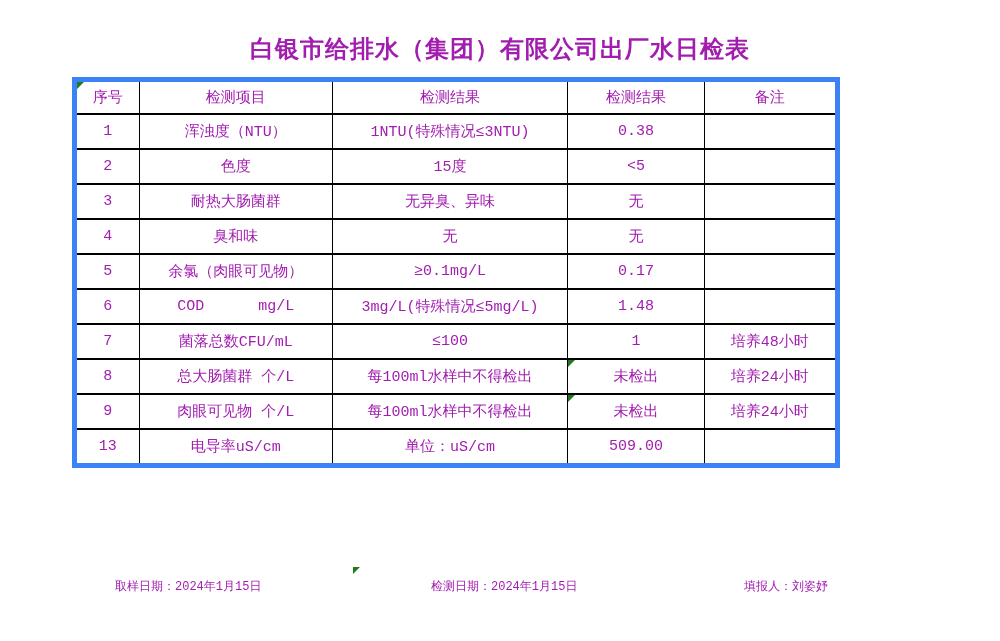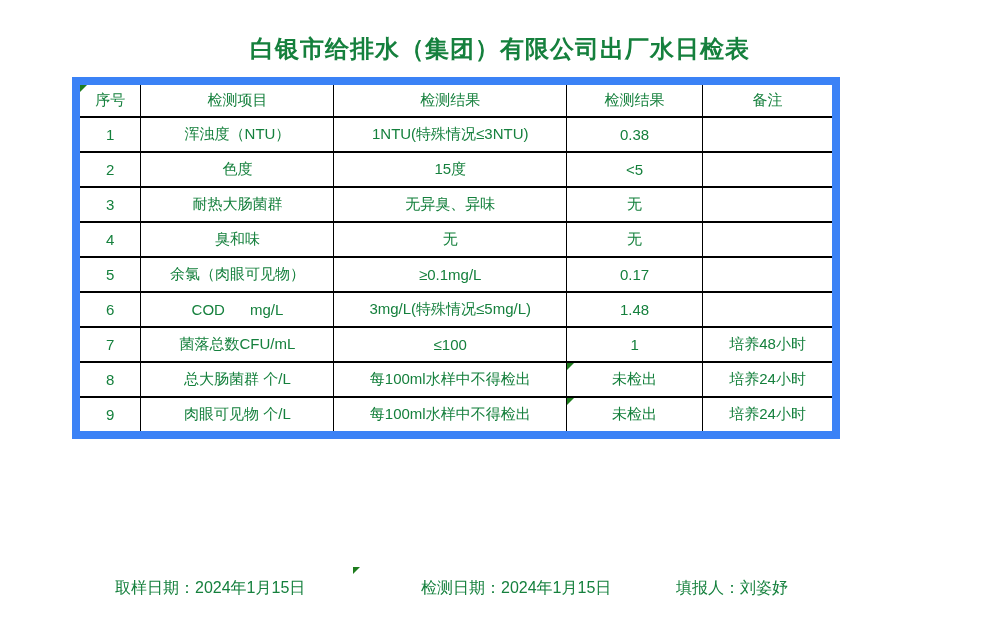--- a/index.html
+++ b/index.html
@@ -5,42 +5,42 @@
   html, body {
     margin: 0;
     padding: 0;
     background: #ffffff;
   }
   .page {
     position: relative;
     width: 840px;
     height: 641px;
     background: #ffffff;
-    font-family: Liberation Sans, sans-serif;
-    color: #15803d;
+    font-family: Liberation Mono, monospace;
+    color: #a21caf;
     overflow: hidden;
   }
   .title {
     position: absolute;
     top: 33px;
     left: 0;
     width: 1000px;
     text-align: center;
     font-size: 24px;
     font-weight: bold;
     letter-spacing: 1px;
     margin: 0;
   }
   table.report {
     position: absolute;
     left: 72px;
     top: 77px;
     border-collapse: collapse;
     table-layout: fixed;
-    border: 8px solid #3b82f6;
+    border: 5px solid #3b82f6;
   }
   table.report th,
   table.report td {
     border-left: 1px solid #000000;
     border-right: 1px solid #000000;
     border-top: 2px solid #000000;
     border-bottom: 2px solid #000000;
     text-align: center;
     vertical-align: middle;
     font-size: 15px;
@@ -74,25 +74,25 @@
     height: 0;
     border-top: 7px solid #1e7c1e;
     border-right: 7px solid transparent;
   }
   .footer {
     position: absolute;
     top: 578px;
     left: 0;
     width: 1000px;
     height: 24px;
-    font-size: 16px;
+    font-size: 12px;
   }
   .footer .sample-date { position: absolute; left: 115px; top: 0; white-space: pre; }
-  .footer .test-date   { position: absolute; left: 421px; top: 0; white-space: pre; text-align: center; }
-  .footer .reporter    { position: absolute; left: 676px; top: 0; white-space: pre; }
+  .footer .test-date   { position: absolute; left: 431px; top: 0; white-space: pre; text-align: center; }
+  .footer .reporter    { position: absolute; left: 744px; top: 0; white-space: pre; }
 </style>
 </head>
 <body>
 
 <div class="page">
 
   <h1 class="title">白银市给排水（集团）有限公司出厂水日检表</h1>
 
   <table class="report">
     <colgroup>
@@ -180,20 +180,27 @@
       <td><span>9</span></td>
       <td><span>肉眼可见物 个/L</span></td>
       <td><span>每100ml水样中不得检出</span></td>
       <td><span class="corner-marker"></span><span>未检出</span></td>
       <td><span>培养24小时</span></td>
     </tr>
 
 
 
 
+    <tr>
+      <td><span>13</span></td>
+      <td><span>电导率uS/cm</span></td>
+      <td><span>单位：uS/cm</span></td>
+      <td><span>509.00</span></td>
+      <td><span></span></td>
+    </tr>
   </tbody>
   </table>
 
   <span class="below-table-marker"></span>
 
   <div class="footer">
     <span class="sample-date">取样日期：2024年1月15日</span>
     <span class="test-date">检测日期：2024年1月15日</span>
     <span class="reporter">填报人：刘姿妤</span>
   </div>

